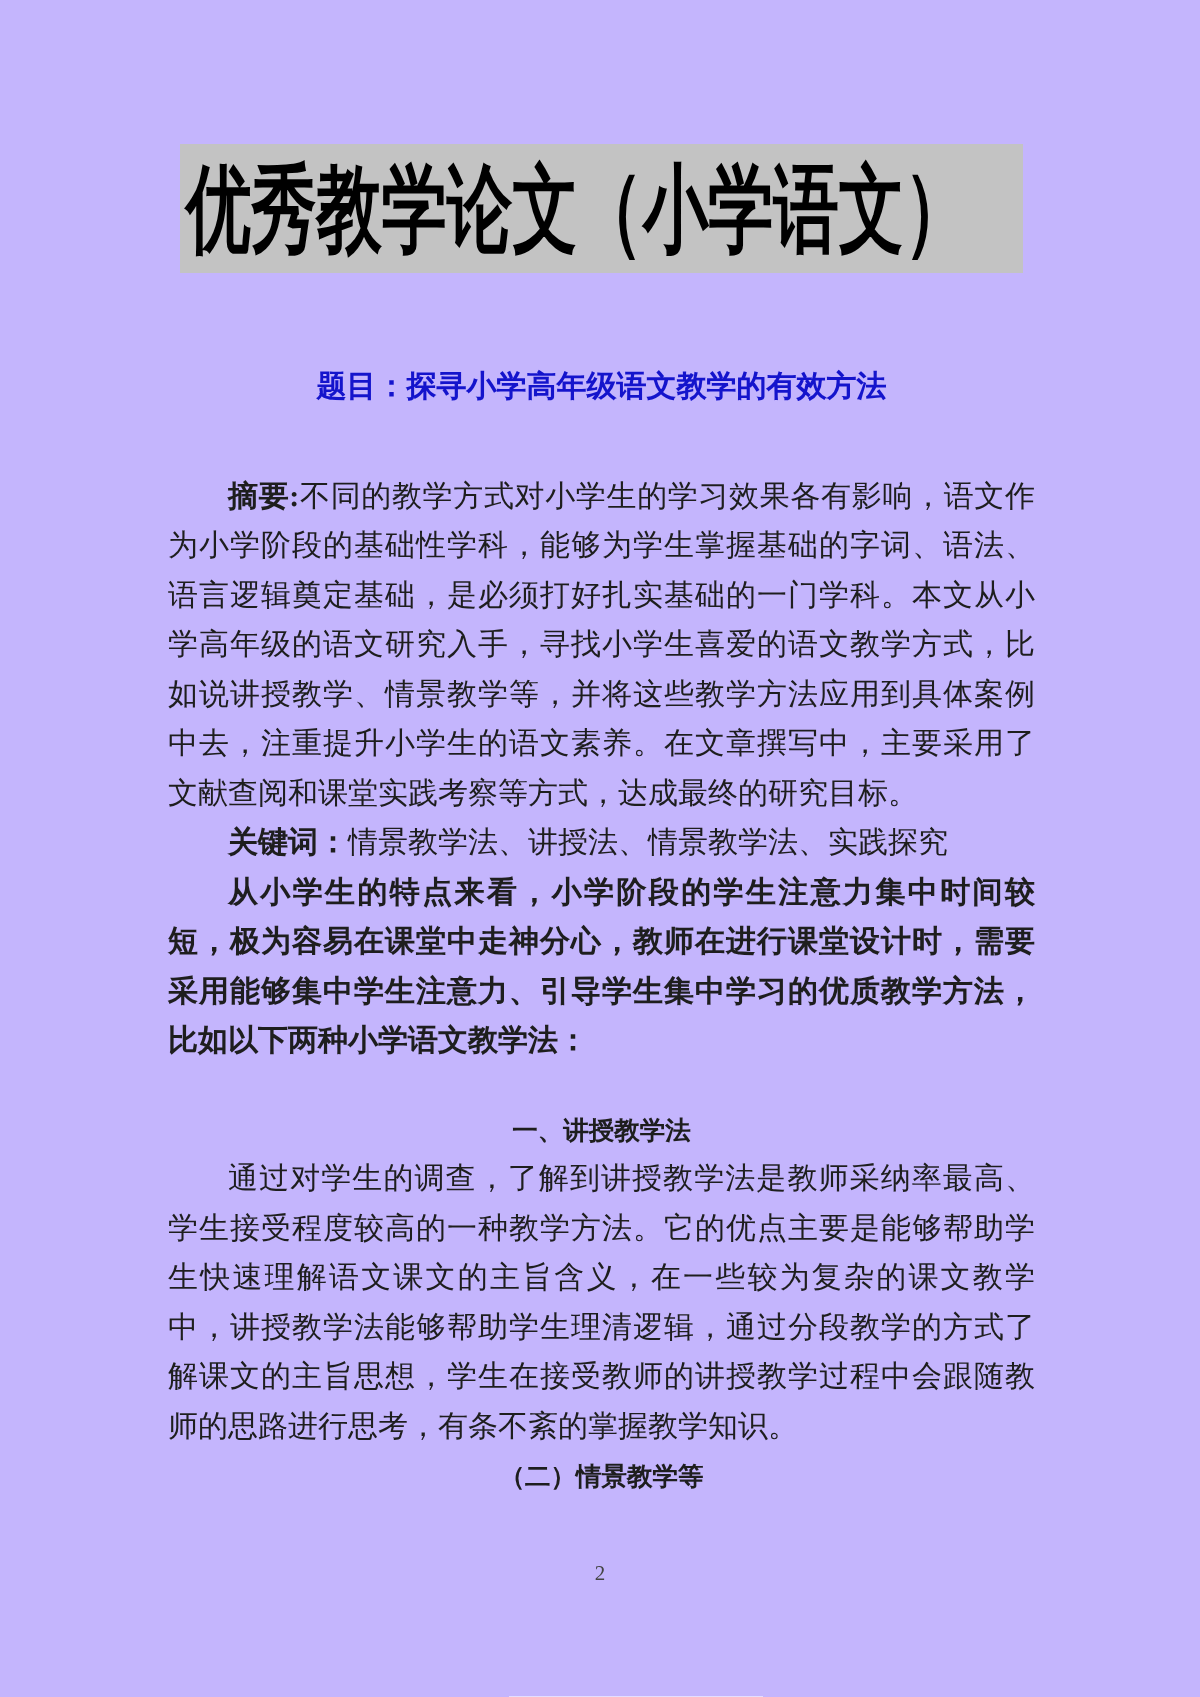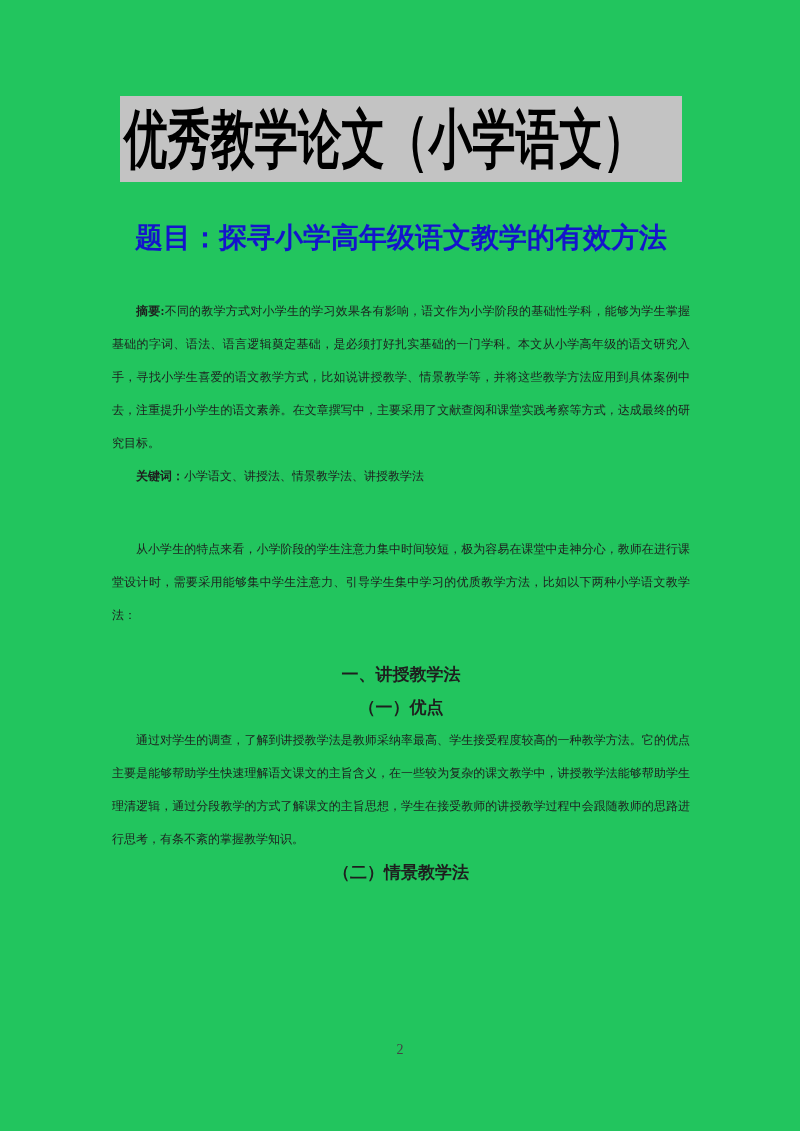--- a/index.html
+++ b/index.html
@@ -4,21 +4,21 @@
 <style>
   html, body {
     margin: 0;
     padding: 0;
     background: #ffffff;
   }
   .page {
     position: relative;
     width: 800px;
     height: 1131px;
-    background: #22c55e;
+    background: #c4b5fd;
     overflow: hidden;
     font-family: "Liberation Serif", "DejaVu Serif", serif;
     color: #1e1e1e;
   }
   .content {
     position: absolute;
     left: 112px;
     top: 0;
     width: 578px;
   }
@@ -36,45 +36,45 @@
     font-weight: bold;
     font-size: 64px;
     line-height: 70px;
     color: #000000;
     white-space: nowrap;
     transform: scaleX(0.68);
     transform-origin: left center;
     margin-left: 4px;
   }
   .subtitle {
-    margin-top: 44px;
+    margin-top: 64px;
     text-align: center;
     font-family: "Liberation Sans", "DejaVu Sans", sans-serif;
     font-weight: bold;
-    font-size: 28px;
+    font-size: 20px;
     line-height: 24px;
     color: #1414cc;
   }
   p {
     margin: 0;
-    font-size: 12px;
+    font-size: 20px;
     line-height: 33px;
     text-align: justify;
   }
   .indent {
     text-indent: 2em;
   }
   .abstract {
     margin-top: 45px;
   }
   .bold-label {
     font-weight: bold;
   }
   .intro {
-    margin-top: 40px;
+    font-weight: bold;
   }
   .main-block {
     margin-top: 26px;
   }
   .sec-heading {
     margin: 0;
     font-size: 17px;
     line-height: 33px;
     font-weight: bold;
     text-align: center;
@@ -97,29 +97,28 @@
   <div class="content">
 
     <div class="banner" style="background: rgb(195, 195, 195);">
       <span class="banner-text">优秀教学论文（小学语文）</span>
     </div>
 
     <div class="subtitle" style="color: rgb(20, 20, 204);">题目：探寻小学高年级语文教学的有效方法</div>
 
     <p class="abstract indent"><span class="bold-label">摘要:</span><span>不同的教学方式对小学生的学习效果各有影响，语文作为小学阶段的基础性学科，能够为学生掌握基础的字词、语法、语言逻辑奠定基础，是必须打好扎实基础的一门学科。本文从小学高年级的语文研究入手，寻找小学生喜爱的语文教学方式，比如说讲授教学、情景教学等，并将这些教学方法应用到具体案例中去，注重提升小学生的语文素养。在文章撰写中，主要采用了文献查阅和课堂实践考察等方式，达成最终的研究目标。</span></p>
 
-    <p class="indent"><span class="bold-label">关键词：</span><span>小学语文、讲授法、情景教学法、讲授教学法</span></p>
+    <p class="indent"><span class="bold-label">关键词：</span><span>情景教学法、讲授法、情景教学法、实践探究</span></p>
 
     <p class="intro indent">从小学生的特点来看，小学阶段的学生注意力集中时间较短，极为容易在课堂中走神分心，教师在进行课堂设计时，需要采用能够集中学生注意力、引导学生集中学习的优质教学方法，比如以下两种小学语文教学法：</p>
 
     <div class="main-block">
       <h3 class="sec-heading">一、讲授教学法</h3>
 
-      <h4 class="sec-heading">（一）优点</h4>
       <p class="indent">通过对学生的调查，了解到讲授教学法是教师采纳率最高、学生接受程度较高的一种教学方法。它的优点主要是能够帮助学生快速理解语文课文的主旨含义，在一些较为复杂的课文教学中，讲授教学法能够帮助学生理清逻辑，通过分段教学的方式了解课文的主旨思想，学生在接受教师的讲授教学过程中会跟随教师的思路进行思考，有条不紊的掌握教学知识。</p>
 
-      <h4 class="sec-heading">（二）情景教学法</h4>
+      <h4 class="sec-heading">（二）情景教学等</h4>
     </div>
 
   </div>
 
   <div class="page-number">2</div>
 </div>
 
 </body></html>

